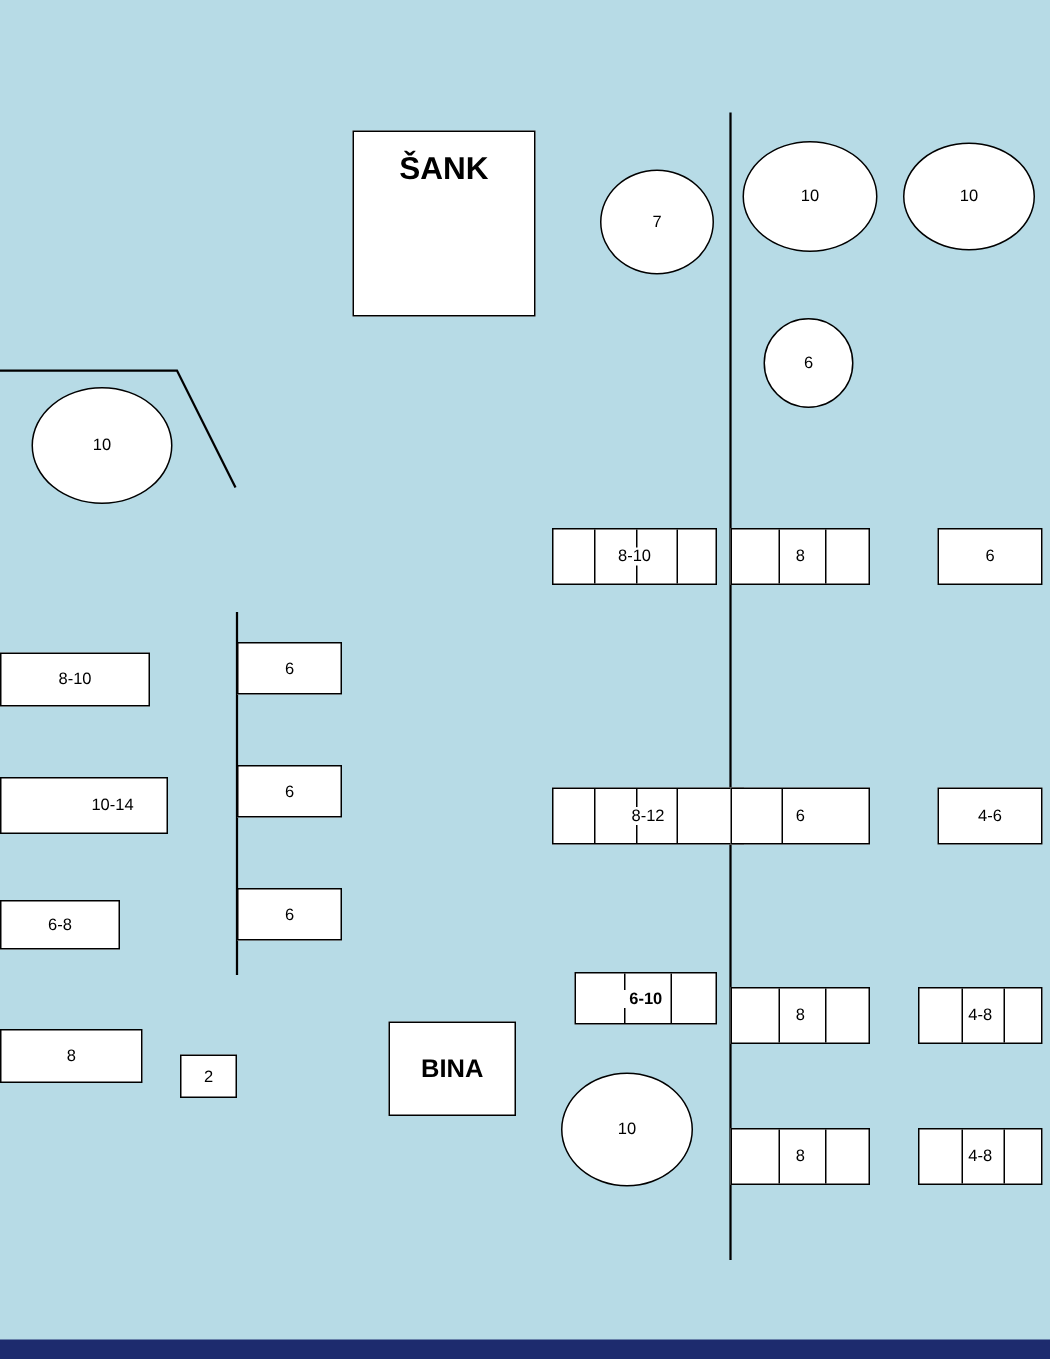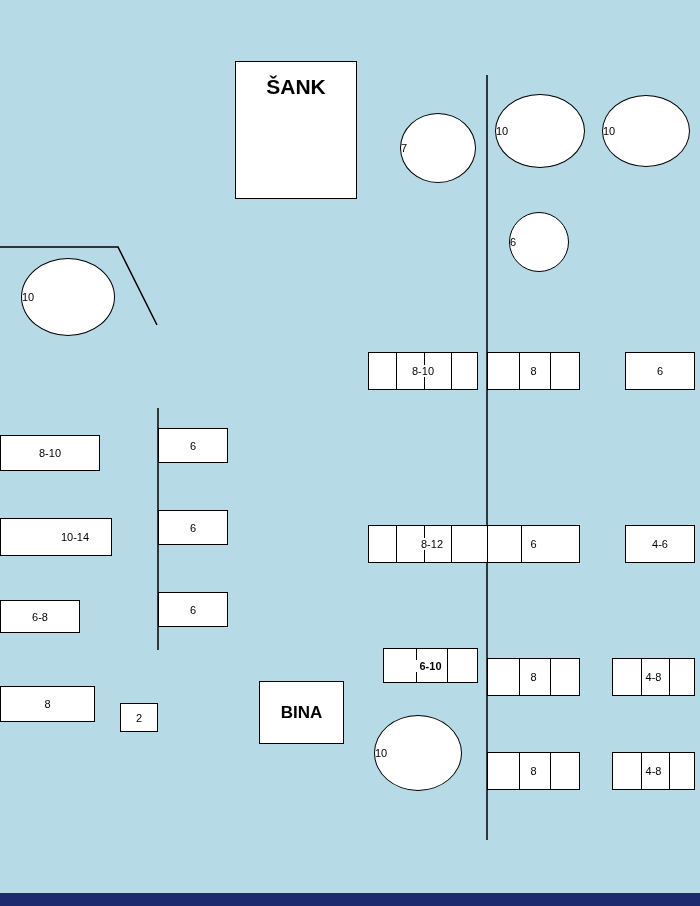--- a/index.html
+++ b/index.html
@@ -27,37 +27,37 @@
   }
   .divider{
     position:absolute;top:0;bottom:0;width:1px;background:#000;z-index:1;
   }
   .round-table{
     position:absolute;
     background:#ffffff;
     border:1px solid #000;
     box-sizing:border-box;
     border-radius:50%;
-    display:flex;flex-direction:column;justify-content:center;
+    display:flex;flex-direction:column;align-items:center;justify-content:center;
     font-size:11px;color:#000;
   }
   .round-table .sub{font-weight:bold;margin-top:3px;}
   .footer-bar{position:absolute;left:0;right:0;bottom:0;}
 </style>
 </head>
 <body>
 
 <div class="canvas" style="background: rgb(183, 219, 230);">
   <svg class="lines-layer" xmlns="http://www.w3.org/2000/svg" viewBox="0 0 700 906">
       <polyline points="487,75 487,840" stroke="#000000"></polyline>
       <polyline points="0,247 118,247 157,325" stroke="#000000"></polyline>
       <polyline points="158,408 158,650" stroke="#000000"></polyline>
     </svg>
   <div class="footer-bar" style="height: 13px; background: rgb(29, 43, 110);"></div>
-<div class="table-rect" style="left: 235px; top: 61px; width: 122px; height: 138px; align-items: flex-start;">
+<div class="table-rect" style="left: 235px; top: 87px; width: 122px; height: 124px; align-items: flex-start;">
       <span class="lbl" style="font-size: 21px; font-weight: bold; margin-top: 13px;">ŠANK</span>
     </div>
     <div class="table-rect" style="left: 245px; top: 681px; width: 85px; height: 63px; margin-left: 14px;">
       <span class="lbl" style="font-size: 17px; font-weight: bold;">BINA</span>
     </div>
     <div class="table-rect" style="left: 0px; top: 435px; width: 100px; height: 36px;">
       <span class="lbl">8-10</span>
     </div>
     <div class="table-rect" style="left: 0px; top: 518px; width: 112px; height: 38px; padding-left: 38px;">
       <span class="lbl">10-14</span>

